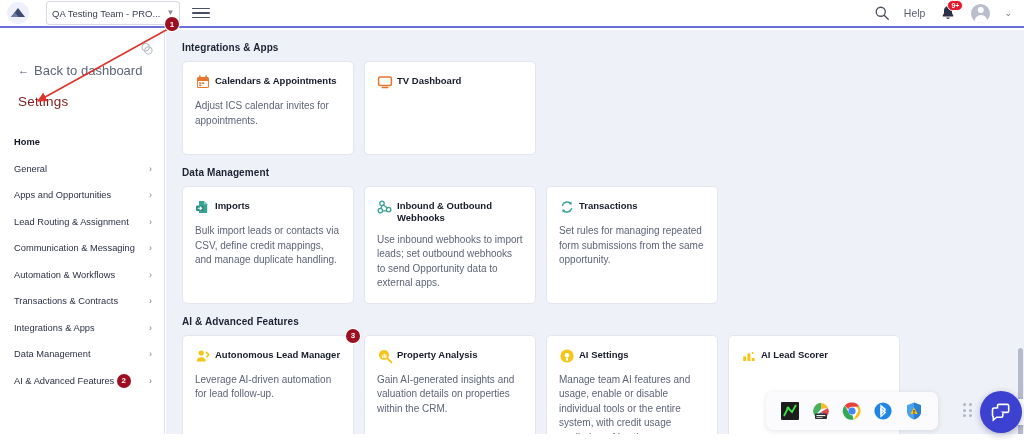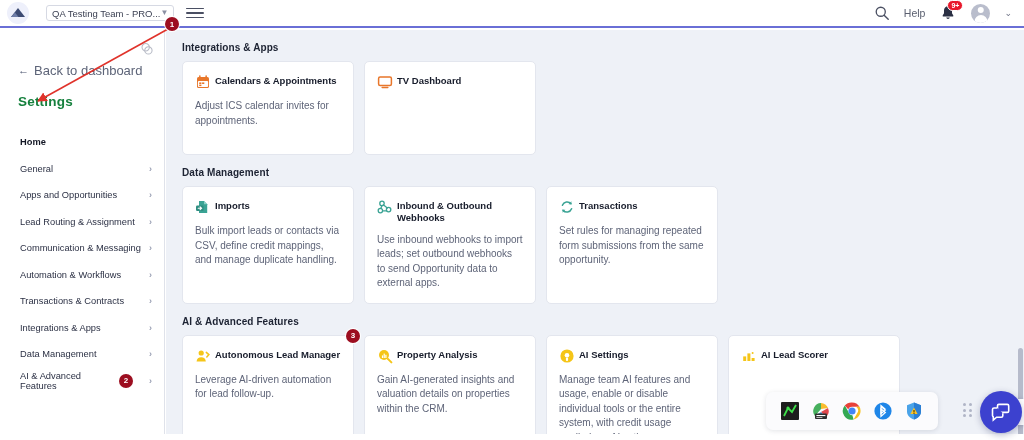--- a/index.html
+++ b/index.html
@@ -18,26 +18,26 @@
     background: #ffffff;
     border-bottom: 2px solid #6a6fd6;
     display: flex; align-items: center;
   }
   .brand-logo {
     width: 28px; height: 28px; margin-left: 4px;
     display: flex; align-items: center; justify-content: center;
   }
   .brand-logo svg { display:block; }
   .team-select {
-    margin-left: 14px; height: 16px; min-width: 118px;
+    margin-left: 14px; height: 24px; min-width: 118px;
     border: 1px solid #d6d9e3; border-radius: 3px;
     background: #fff;
     display: flex; align-items: center; padding: 0 5px;
     font-size: 9.5px; color: #3a3f51; cursor: pointer;
-    justify-content: flex-start; 
+    justify-content: flex-start; gap: 6px;
   }
   .team-select .caret { color: #8b90a3; font-size: 8px; line-height:1; }
   .hamburger {
     margin-left: 12px; width: 18px; height: 18px; cursor: pointer;
     display:flex; flex-direction:column; justify-content:center; gap:3px;
   }
   .hamburger i { display:block; height: 1.6px; background:#4a4f63; border-radius:1px;}
   .topbar-right {
     margin-left: auto; display: flex; align-items: center; gap: 14px;
     padding-right: 12px;
@@ -70,27 +70,27 @@
     padding-top: 8px;
   }
   .collapse-ic { position:absolute; top: 12px; right: 10px; width:14px; height:14px; cursor:pointer; opacity:.55;}
   .back-row {
     display:flex; align-items:center; gap:5px;
     padding: 25px 0 0 18px; cursor:pointer;
   }
   .back-row .arr { color:#47506b; font-size: 11px; line-height:1; }
   .back-row .lbl { font-size: 13px; color:#5d6478; }
   .settings-title {
-    padding: 16px 0 0 18px; font-size: 13.5px; font-weight: bold; color:#15803d;
+    padding: 16px 0 0 18px; font-size: 13.5px; font-weight: normal; color:#7f1d1d;
     letter-spacing:.2px;
   }
   .nav { margin-top: 20px; }
   .nav-item {
     display:flex; align-items:center; height: 26.5px;
-    padding: 0 12px 0 20px; cursor:pointer; position: relative;
+    padding: 0 12px 0 14px; cursor:pointer; position: relative;
   }
   .nav-item .label { font-size: 9.3px; color:#2b3044; }
   .nav-item.active .label { font-weight: bold; color:#121624; }
   .nav-item .arrow { margin-left:auto; color:#9aa0b4; font-size: 9px; font-weight:bold;}
   .nav-badge {
     margin-left:auto; margin-right: 16px;
   }
 
   
   .main {

